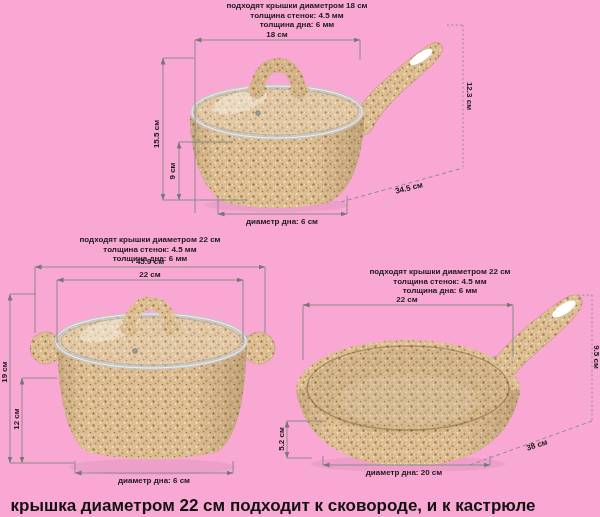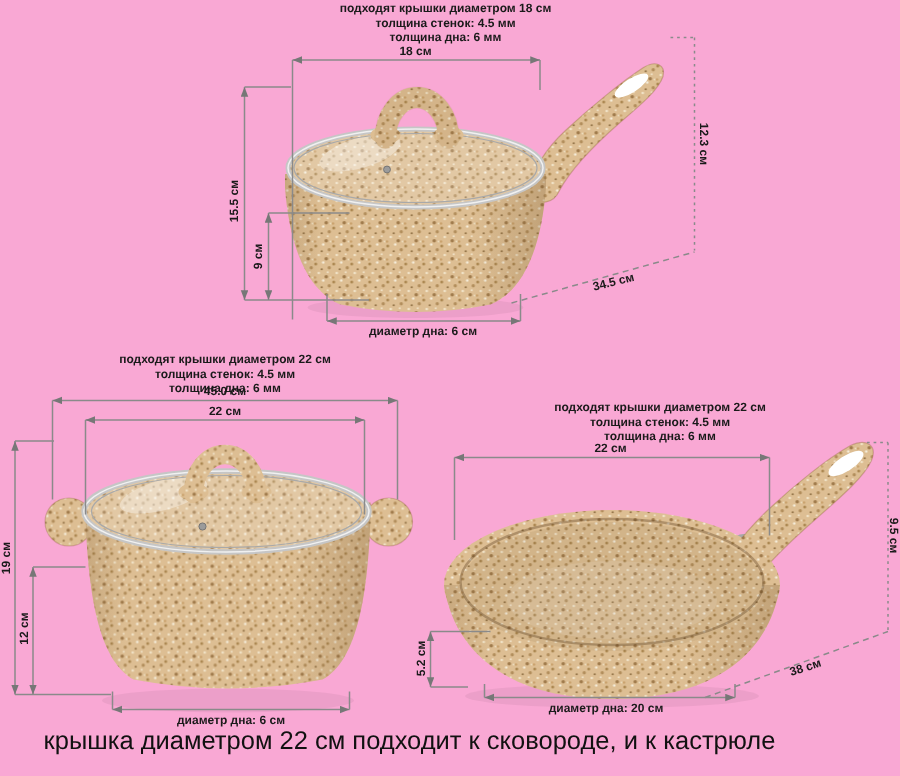--- a/index.html
+++ b/index.html
@@ -16,22 +16,22 @@
   }
   .rot-ccw{transform:translate(-50%,-50%) rotate(-90deg);}
   .rot-cw{transform:translate(-50%,-50%) rotate(90deg);}
   .tilt-a{transform:translate(-50%,-50%) rotate(-14deg);}
   .tilt-b{transform:translate(-50%,-50%) rotate(-18deg);}
   .spec{
     position:absolute;z-index:3;transform:translateX(-50%);text-align:center;
     font-size:8px;font-weight:bold;line-height:9.5px;color:#1a1a1a;white-space:nowrap;
   }
   .caption{
-    position:absolute;z-index:3;left:273px;top:484px;transform:translateX(-50%);
-    font-size:17px;font-weight:normal;color:#111;white-space:nowrap;letter-spacing:0px;
+    position:absolute;z-index:3;left:273px;top:496px;transform:translateX(-50%);
+    font-size:17px;font-weight:bold;color:#111;white-space:nowrap;letter-spacing:0px;
   }
 </style>
 </head>
 <body>
 
 <div class="stage">
 
   <svg width="0" height="0">
     <defs>
       <pattern id="speckle" patternUnits="userSpaceOnUse" width="12" height="12">

